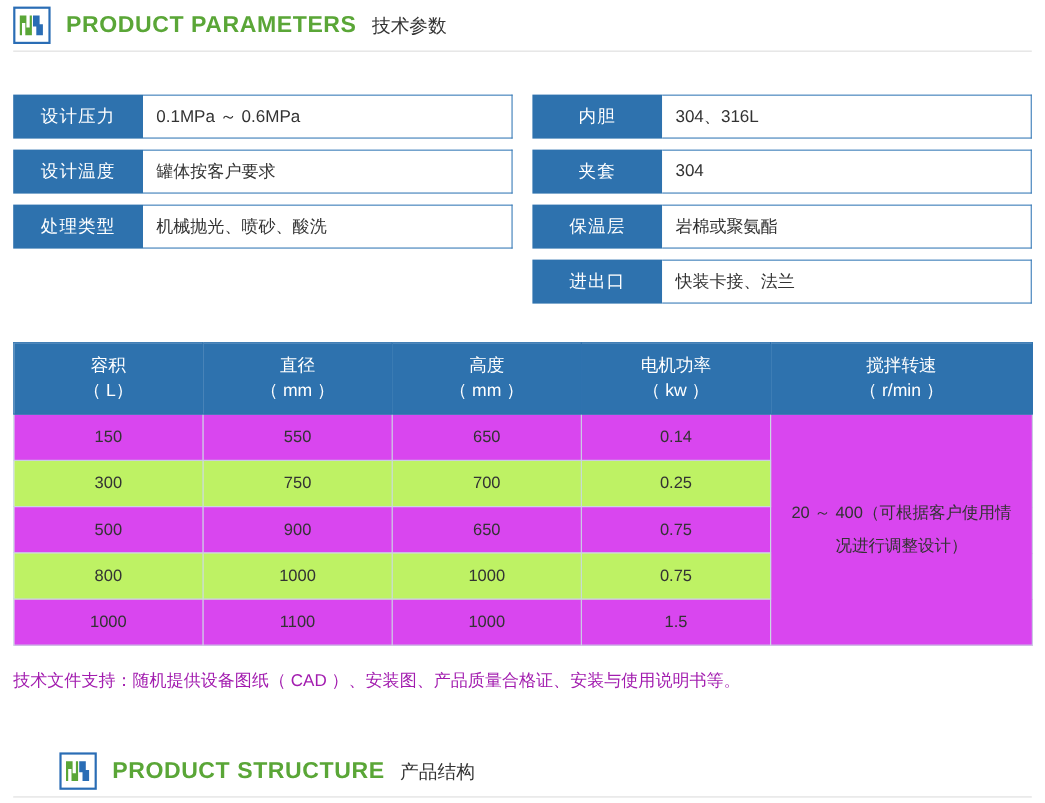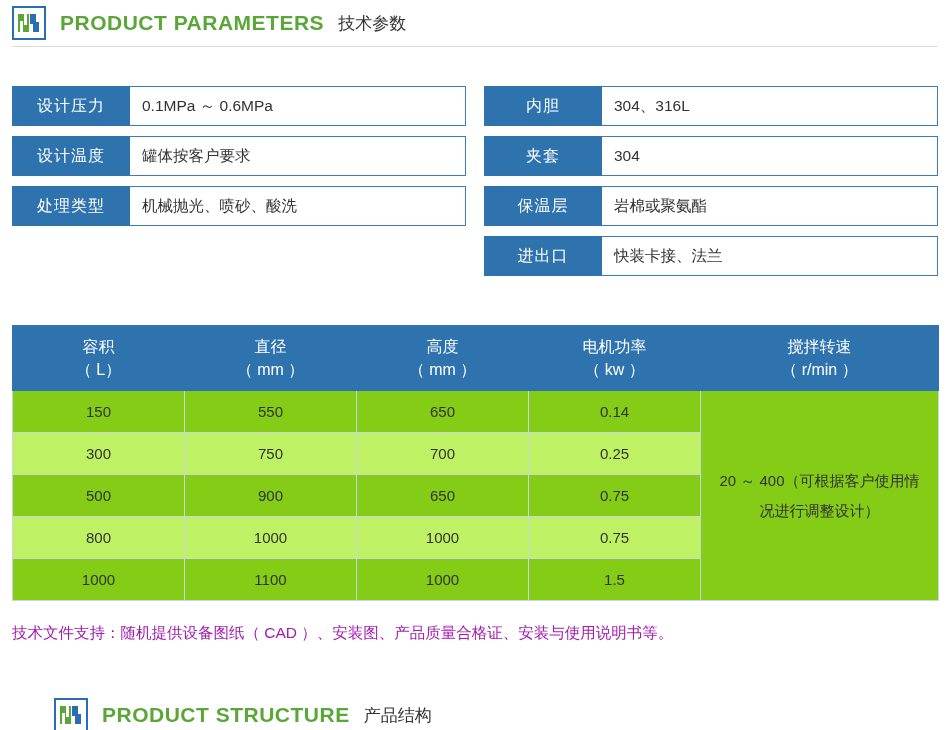--- a/index.html
+++ b/index.html
@@ -93,21 +93,21 @@
     padding-left: 12px;
     font-size: 15.5px;
     color: #333333;
     box-sizing: border-box;
     background: #ffffff;
   }
 
   
   .table-wrap {
     padding: 0 12px;
-    margin-top: 34px;
+    margin-top: 20px;
     border-radius: 26px;
   }
   table.spec-table {
     border-collapse: collapse;
     width: 926px;
     table-layout: fixed;
   }
   table.spec-table th {
     background: #2e72ae;
     color: #ffffff;
@@ -119,21 +119,21 @@
     vertical-align: middle;
   }
   table.spec-table td {
     border: 1px solid #c9d6e2;
     text-align: center;
     font-size: 15px;
     height: 39px;
     color: #333333;
     background: #bef264;
   }
-  table.spec-table tr.alt td { background: #84cc16; }
+  table.spec-table tr.alt td { background: #d946ef; }
   table.spec-table td.rpm-cell {
     background: #ffffff;
     font-size: 15px;
     line-height: 2.0;
     padding: 0 16px;
   }
 
   
   .footnote {
     padding: 0 12px;

